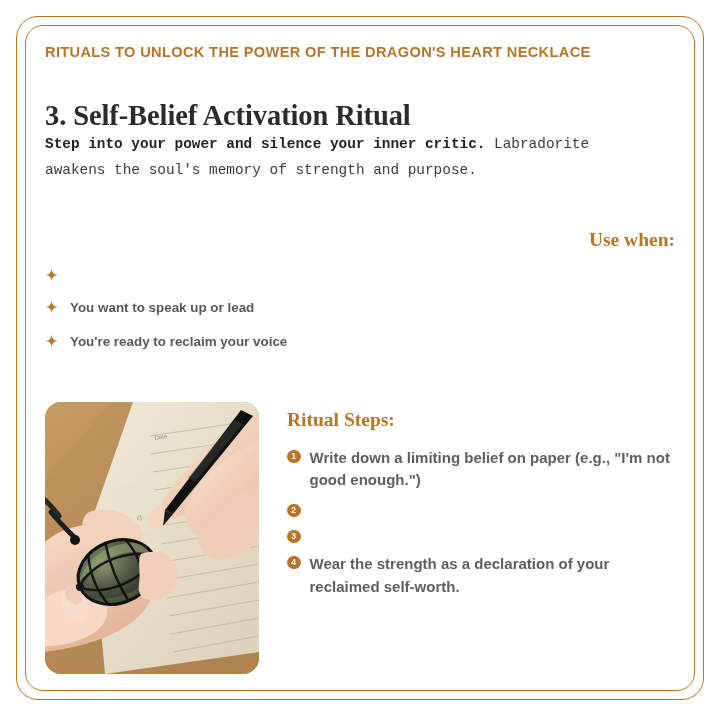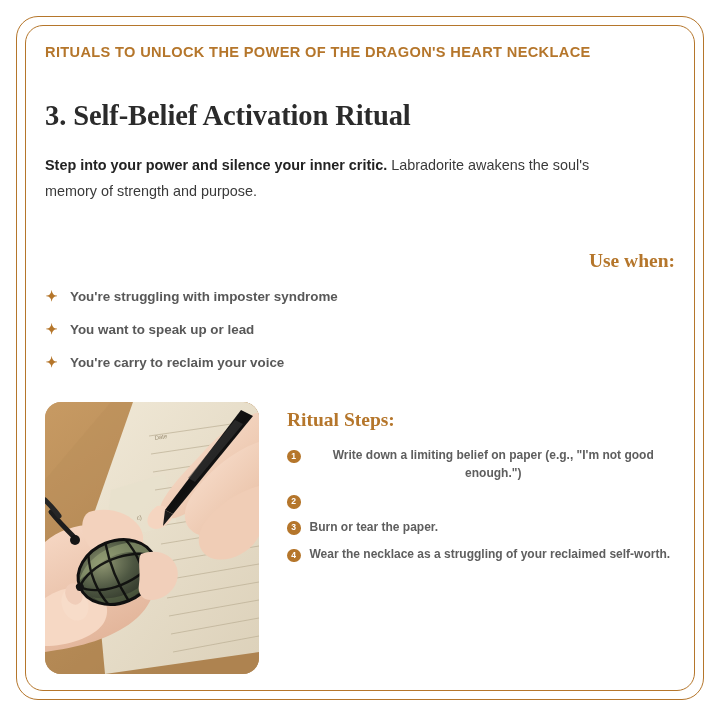--- a/index.html
+++ b/index.html
@@ -63,25 +63,25 @@
     margin-top: 38px;
     font-family: "Liberation Serif", serif;
     font-size: 28.5px;
     font-weight: bold;
     color: #2b2b2b;
     letter-spacing: -0.1px;
     line-height: 1.15;
   }
 
   .lede {
-    margin-top: 21px;
     font-size: 14.4px;
     line-height: 1.78;
     color: #3a3a3a;
     max-width: 580px;
+    font-family: Liberation Mono, monospace;
   }
   .lede b {
     font-weight: bold;
     color: #232323;
   }
 
   .use-when-heading {
     margin-top: 44px;
     font-family: "Liberation Serif", serif;
     font-size: 19.5px;
@@ -166,26 +166,25 @@
     margin-top: 2.5px;
     border-radius: 50%;
     background: #b5762b;
     color: #ffffff;
     font-size: 8.6px;
     font-weight: bold;
     line-height: 13.5px;
     text-align: center;
   }
   .step-body {
-    font-size: 12px;
+    font-size: 15px;
     font-weight: bold;
     color: #5e5e5e;
     line-height: 1.47;
     max-width: 372px;
-    text-align: center;
   }
   .step-quote {
     display: block;
     margin-top: 1px;
     padding-left: 7px;
     font-style: italic;
     font-weight: bold;
     color: #5e5e5e;
   }
 </style>
@@ -203,29 +202,28 @@
 
     <h1 class="title">3. Self-Belief Activation Ritual</h1>
 
     <p class="lede"><b>Step into your power and silence your inner critic.</b><span> Labradorite awakens the soul's memory of strength and purpose.</span></p>
 
     <h2 class="use-when-heading">Use when:</h2>
 
     <ul class="use-list">
       <li>
         <span class="sparkle">✦</span>
-        <span>You're struggling with imposter syndrome</span>
       </li>
       <li>
         <span class="sparkle">✦</span>
         <span>You want to speak up or lead</span>
       </li>
       <li>
         <span class="sparkle">✦</span>
-        <span>You're carry to reclaim your voice</span>
+        <span>You're ready to reclaim your voice</span>
       </li>
     </ul>
 
   </div>
 
   <div class="bottom">
 
     <div class="photo">
       <svg viewBox="0 0 214 272" preserveAspectRatio="xMidYMid slice">
         <defs>
@@ -335,24 +333,23 @@
       <ol class="steps-list">
         <li>
           <span class="num">1</span>
           <span class="step-body">Write down a limiting belief on paper (e.g., "I'm not good enough.")</span>
         </li>
         <li>
           <span class="num">2</span>
         </li>
         <li>
           <span class="num">3</span>
-          <span class="step-body">Burn or tear the paper.</span>
         </li>
         <li>
           <span class="num">4</span>
-          <span class="step-body">Wear the necklace as a struggling of your reclaimed self-worth.</span>
+          <span class="step-body">Wear the strength as a declaration of your reclaimed self-worth.</span>
         </li>
       </ol>
 
     </div>
   </div>
 
 </div>
 
 </body></html>

